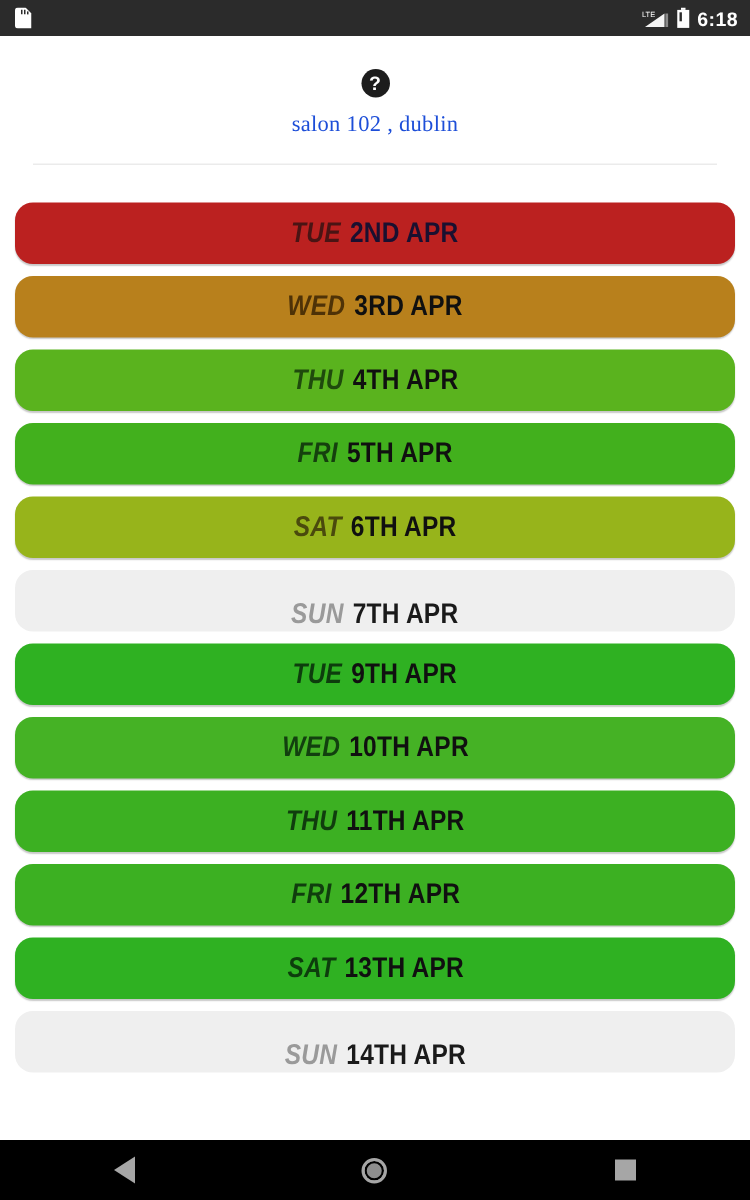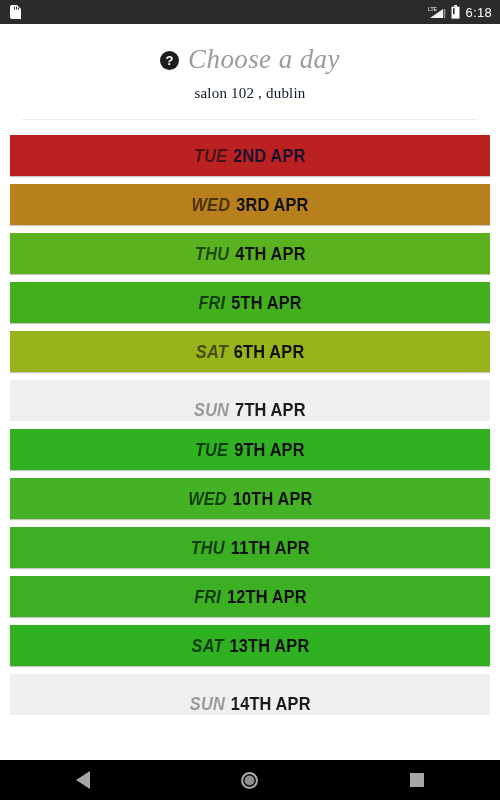--- a/index.html
+++ b/index.html
@@ -12,21 +12,21 @@
   .screen { position:relative; width:500px; height:800px; background:#fff; }
 
   
   .statusbar {
     height:24px; background:#2b2b2b; color:#ffffff;
     display:flex; align-items:center; justify-content:space-between;
     padding:0 8px 0 10px;
   }
   .sb-left { display:flex; align-items:center; gap:6px; }
   .sb-right { display:flex; align-items:center; gap:5px; }
-  .sb-time { font-size:13px; font-weight:normal; letter-spacing:0.3px; color:#fff; }
+  .sb-time { font-size:13px; font-weight:bold; letter-spacing:0.3px; color:#fff; }
   .ic { display:block; }
 
   
   .header { padding-top:20px; text-align:center; }
   .title-row {
     display:flex; align-items:center; justify-content:center; gap:9px;
   }
   .help-badge {
     width:19px; height:19px; border-radius:50%;
     background:#1d1d1d; color:#fff;
@@ -36,32 +36,32 @@
     margin-top:2px;
   }
   .title-text {
     font-family:"Liberation Serif", serif;
     font-style:italic; font-size:27px; color:#9b9b9b;
     letter-spacing:0.4px;
   }
   .subtitle {
     margin-top:10px;
     font-family:"Liberation Serif", serif;
-    font-size:15px; color:#0f172a; letter-spacing:0.2px;
+    font-size:15px; color:#1d4ed8; letter-spacing:0.2px;
   }
   .divider {
     margin:17px 22px 0 22px; height:1px; background:#ebebeb;
   }
 
   
   .day-list { margin-top:12px; padding:0 10px; }
   .day-row {
     height:41px; margin-bottom:8px;
     display:flex; align-items:center; justify-content:center;
-    border-radius:0;
+    border-radius:12px;
     box-shadow:0 1px 1px rgba(0,0,0,0.22);
     cursor:pointer;
     overflow:hidden;
   }
   .day-label {
     font-family:"Liberation Sans Narrow","Liberation Sans", sans-serif;
     font-weight:bold; font-size:19px;
     letter-spacing:0.2px;
     white-space:nowrap;
     transform:scaleX(0.86);
@@ -122,21 +122,20 @@
         <rect x="0.5" y="1.6" width="8" height="12" fill="#ffffff"></rect>
         <rect x="2" y="3.2" width="1.6" height="6" fill="#2b2b2b"></rect>
       </svg>
       <span class="sb-time">6:18</span>
     </div>
   </div>
 
   <div class="header">
     <div class="title-row">
       <span class="help-badge">?</span>
-      <span class="title-text">Choose a day</span>
     </div>
     <div class="subtitle">salon 102 , dublin</div>
     <div class="divider"></div>
   </div>
 
   <div class="list-clip">
     <div class="day-list" id="day-list">
         <div class="day-row" style="background: rgb(187, 33, 32);">
           <div class="day-label">
             <span class="dow" style="color: rgb(74, 20, 20);">TUE</span>

